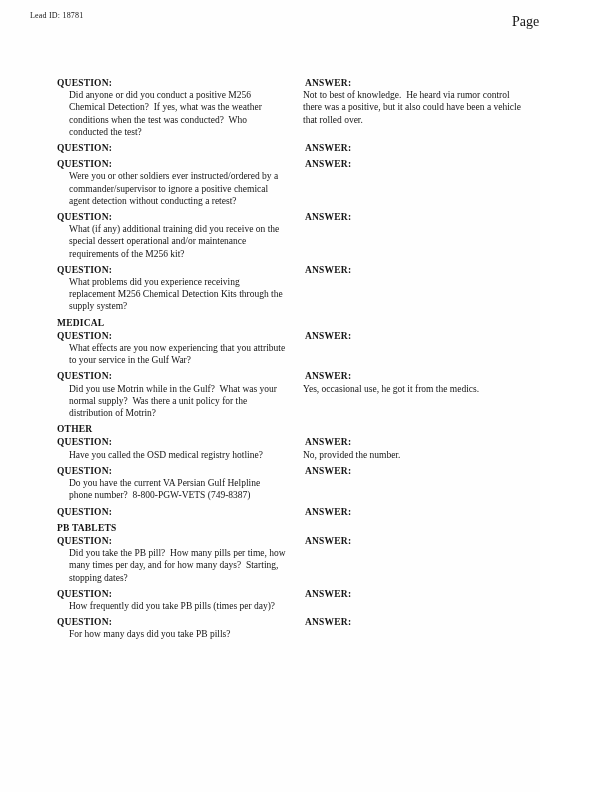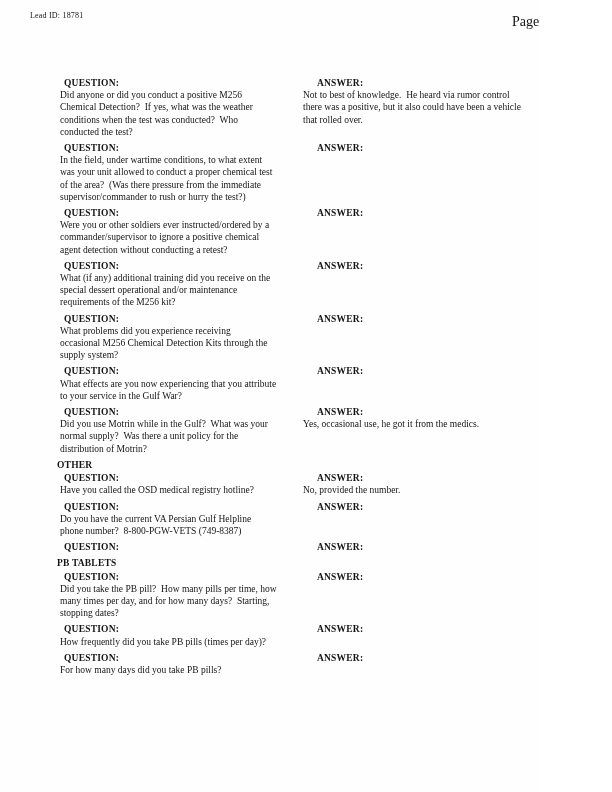--- a/index.html
+++ b/index.html
@@ -40,28 +40,28 @@
     margin-bottom: 4px;
   }
   .q-cell { width: 246px; flex: none; }
   .a-cell { flex: 1; min-width: 0; }
   .label {
     font-weight: bold;
     font-size: 9.5px;
     line-height: 12.2px;
     letter-spacing: 0.2px;
   }
-  .q-cell .label { margin-left: 7px; }
-  .a-cell .label { margin-left: 14px; }
+  .q-cell .label { }
+  .a-cell .label { margin-left: 2px; }
   .text {
     font-size: 9.5px;
     line-height: 12.2px;
     white-space: pre;
   }
-  .q-cell .text { margin-left: 3px; }
+  .q-cell .text { margin-left: 12px; }
   .section-heading {
     font-weight: bold;
     font-size: 9.5px;
     line-height: 12.2px;
     letter-spacing: 0.2px;
     margin: 4px 0 1px 0;
   }
 </style>
 </head>
 <body>
@@ -85,24 +85,20 @@
         <div class="label">ANSWER:</div>
         <div class="text">Not to best of knowledge.  He heard via rumor control
 there was a positive, but it also could have been a vehicle
 that rolled over.</div>
       </div>
     </div>
 
     <div class="qa-row">
       <div class="q-cell">
         <div class="label">QUESTION:</div>
-        <div class="text">In the field, under wartime conditions, to what extent
-was your unit allowed to conduct a proper chemical test
-of the area?  (Was there pressure from the immediate
-supervisor/commander to rush or hurry the test?)</div>
       </div>
       <div class="a-cell">
         <div class="label">ANSWER:</div>
         <div class="text"></div>
       </div>
     </div>
 
     <div class="qa-row">
       <div class="q-cell">
         <div class="label">QUESTION:</div>
@@ -126,29 +122,30 @@
       <div class="a-cell">
         <div class="label">ANSWER:</div>
         <div class="text"></div>
       </div>
     </div>
 
     <div class="qa-row">
       <div class="q-cell">
         <div class="label">QUESTION:</div>
         <div class="text">What problems did you experience receiving
-occasional M256 Chemical Detection Kits through the
+replacement M256 Chemical Detection Kits through the
 supply system?</div>
       </div>
       <div class="a-cell">
         <div class="label">ANSWER:</div>
         <div class="text"></div>
       </div>
     </div>
 
+    <div class="section-heading">MEDICAL</div>
 
     <div class="qa-row">
       <div class="q-cell">
         <div class="label">QUESTION:</div>
         <div class="text">What effects are you now experiencing that you attribute
 to your service in the Gulf War?</div>
       </div>
       <div class="a-cell">
         <div class="label">ANSWER:</div>
       </div>

